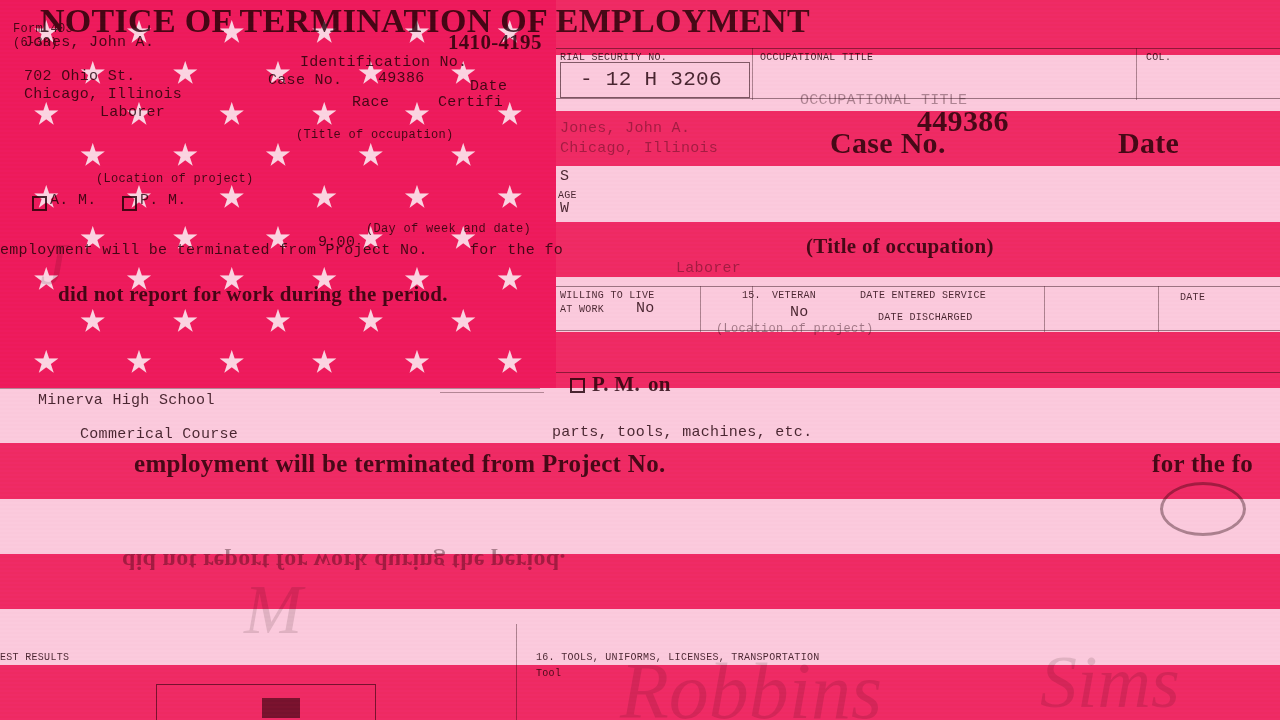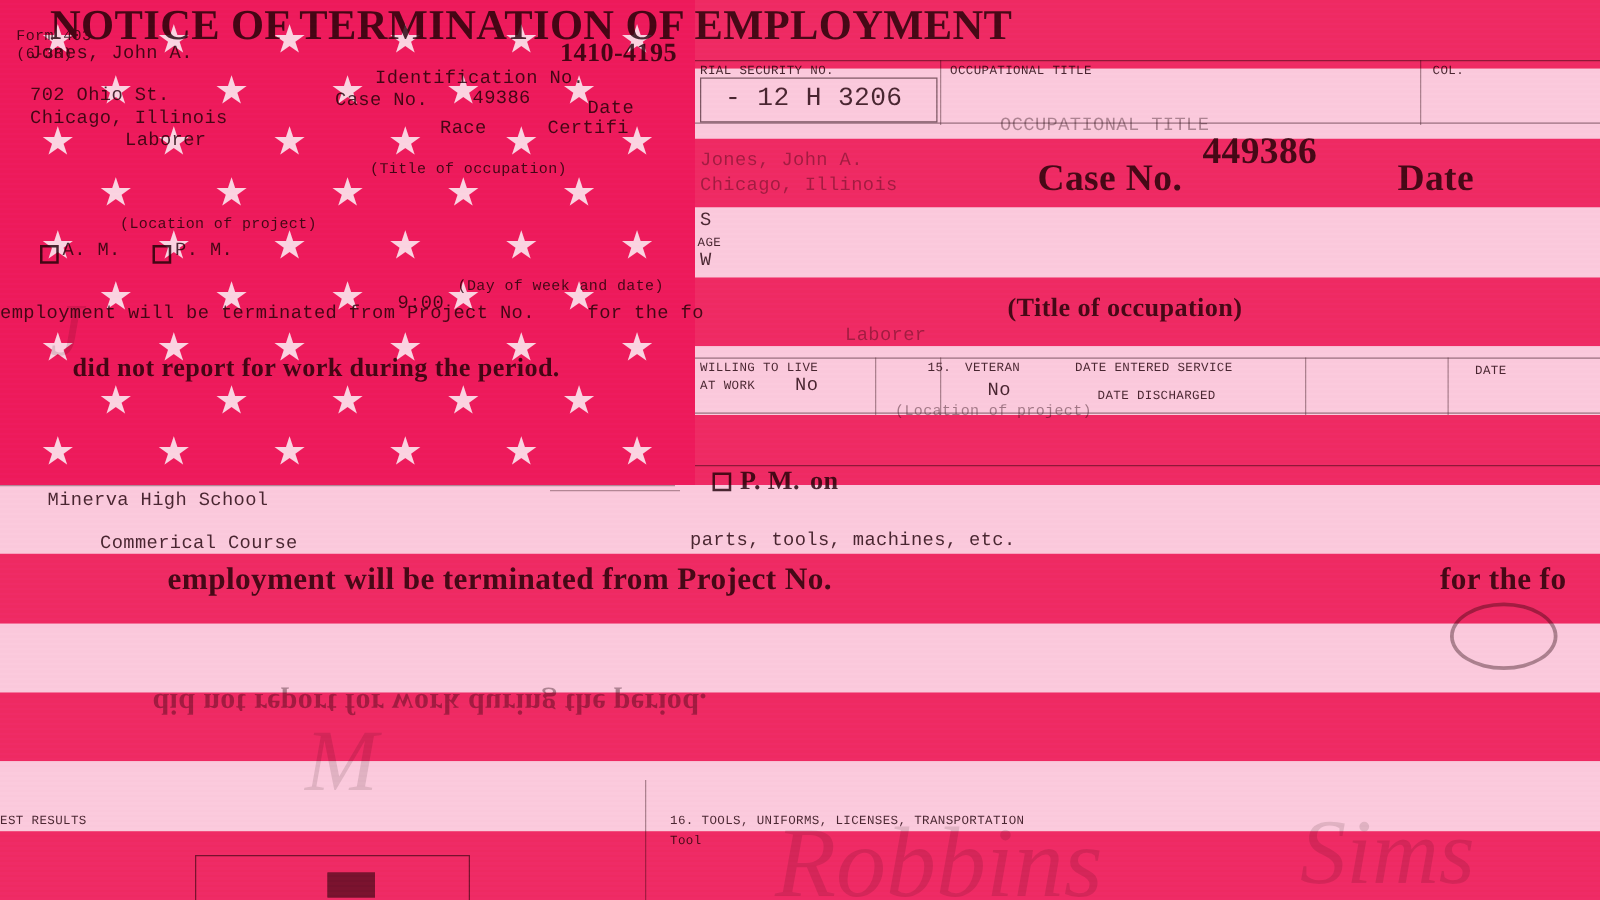--- a/index.html
+++ b/index.html
@@ -245,21 +245,21 @@
     <div class="vrule" style="left:752px; top:48px; height:52px;"></div>
     <div class="vrule" style="left:1136px; top:48px; height:52px;"></div>
     <div class="box" style="left:560px; top:62px; width:188px; height:34px;"></div>
 
     <div class="line tiny" style="left:560px; top:52px;">RIAL SECURITY NO.</div>
     <div class="line big" style="left:580px; top:68px;">- 12 H 3206</div>
     <div class="line tiny" style="left:760px; top:52px;">OCCUPATIONAL TITLE</div>
     <div class="line tiny" style="left:1146px; top:52px;">COL.</div>
 
     <div class="line serif huge" style="left:830px; top:126px;">Case No.</div>
-    <div class="line serif huge" style="left:962px; top:104px;font-family:Liberation Serif, serif;">449386</div>
+    <div class="line serif huge" style="left:917px; top:104px;font-family:Liberation Serif, serif;">449386</div>
     <div class="line serif huge" style="left:1118px; top:126px;">Date</div>
     <div class="line serif big" style="left:806px; top:234px;">(Title of occupation)</div>
 
     <div class="line med" style="left:560px; top:168px;">S</div>
     <div class="line tiny" style="left:558px; top:190px;">AGE</div>
     <div class="line med" style="left:560px; top:200px;">W</div>
 
     <div class="rule" style="left:556px; top:286px; width:724px;"></div>
     <div class="rule" style="left:556px; top:330px; width:724px;"></div>
     <div class="vrule" style="left:700px; top:286px; height:46px;"></div>

